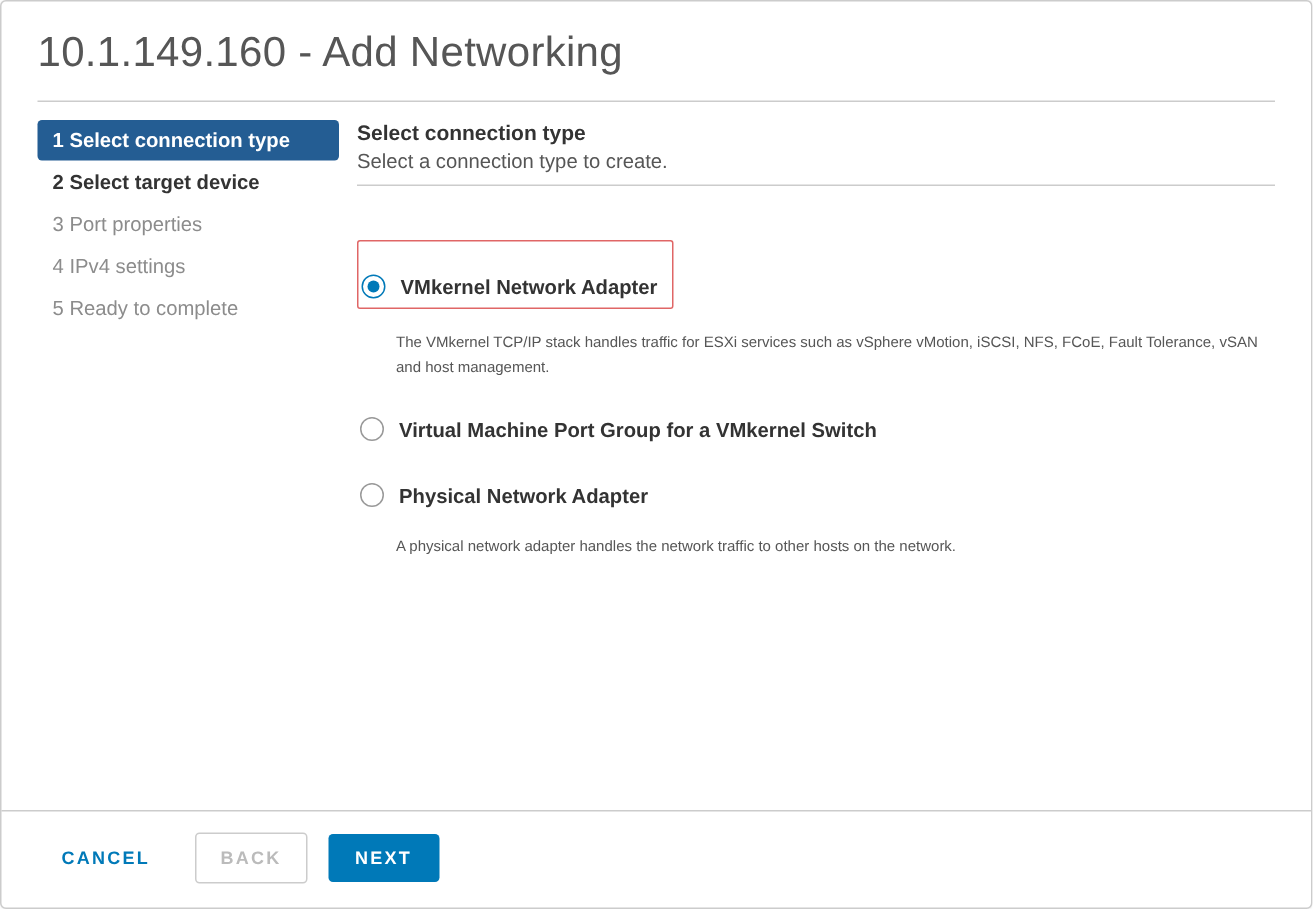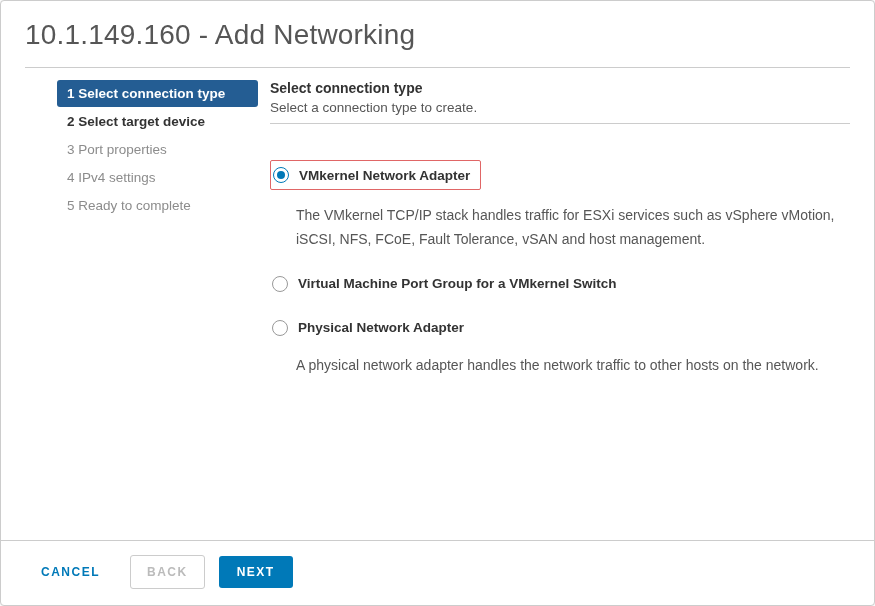--- a/index.html
+++ b/index.html
@@ -35,21 +35,20 @@
       margin: 6px 24px 0 24px;
     }
     .body {
       display: flex;
       flex: 1;
       padding: 12px 0 0 0;
     }
     .sidebar {
       width: 225px;
       padding: 0 0 0 24px;
-      margin-left: 32px;
     }
     .step {
       font-size: 13.5px;
       padding: 6px 10px 6px 10px;
       color: #8c8c8c;
       font-weight: 400;
       border-radius: 3px;
       margin-bottom: 1px;
     }
     .step.active {
@@ -85,21 +84,21 @@
       margin-bottom: 20px;
     }
     .option-row {
       display: flex;
       align-items: center;
       padding: 4px 2px 4px 2px;
     }
     .option-row.highlighted {
       border: 1px solid #e06666;
       border-radius: 2px;
-      padding: 6px 10px 6px 2px;
+      padding: 22px 10px 6px 2px;
       width: fit-content;
       min-width: 195px;
       margin-top: 36px;
     }
     .radio {
       width: 16px;
       height: 16px;
       border-radius: 50%;
       border: 1px solid #999;
       margin-right: 10px;
@@ -117,21 +116,21 @@
       height: 8px;
       border-radius: 50%;
       background: #0079b8;
     }
     .option-label {
       font-size: 13.5px;
       font-weight: 600;
       color: #333;
     }
     .option-desc {
-      font-size: 14px;
+      font-size: 10px;
       color: #565656;
       margin: 14px 0 0 26px;
       line-height: 1.7;
     }
     .footer {
       border-top: 1px solid #ccc;
       padding: 14px 24px 16px 24px;
       display: flex;
       justify-content: flex-start;
       gap: 14px;

